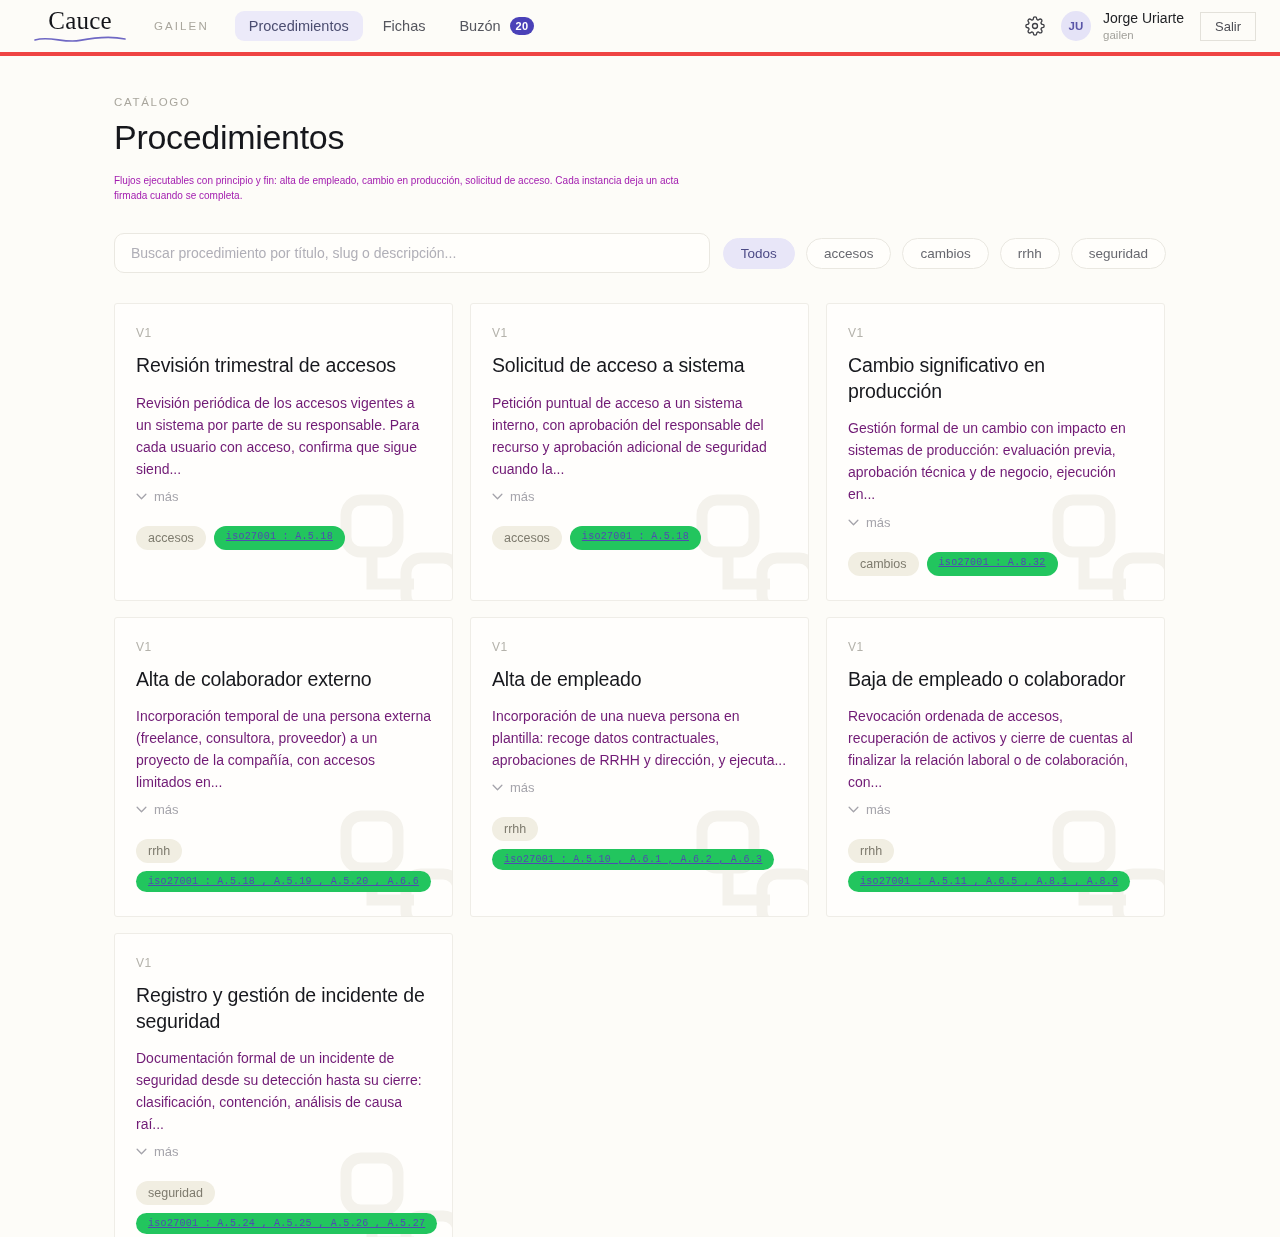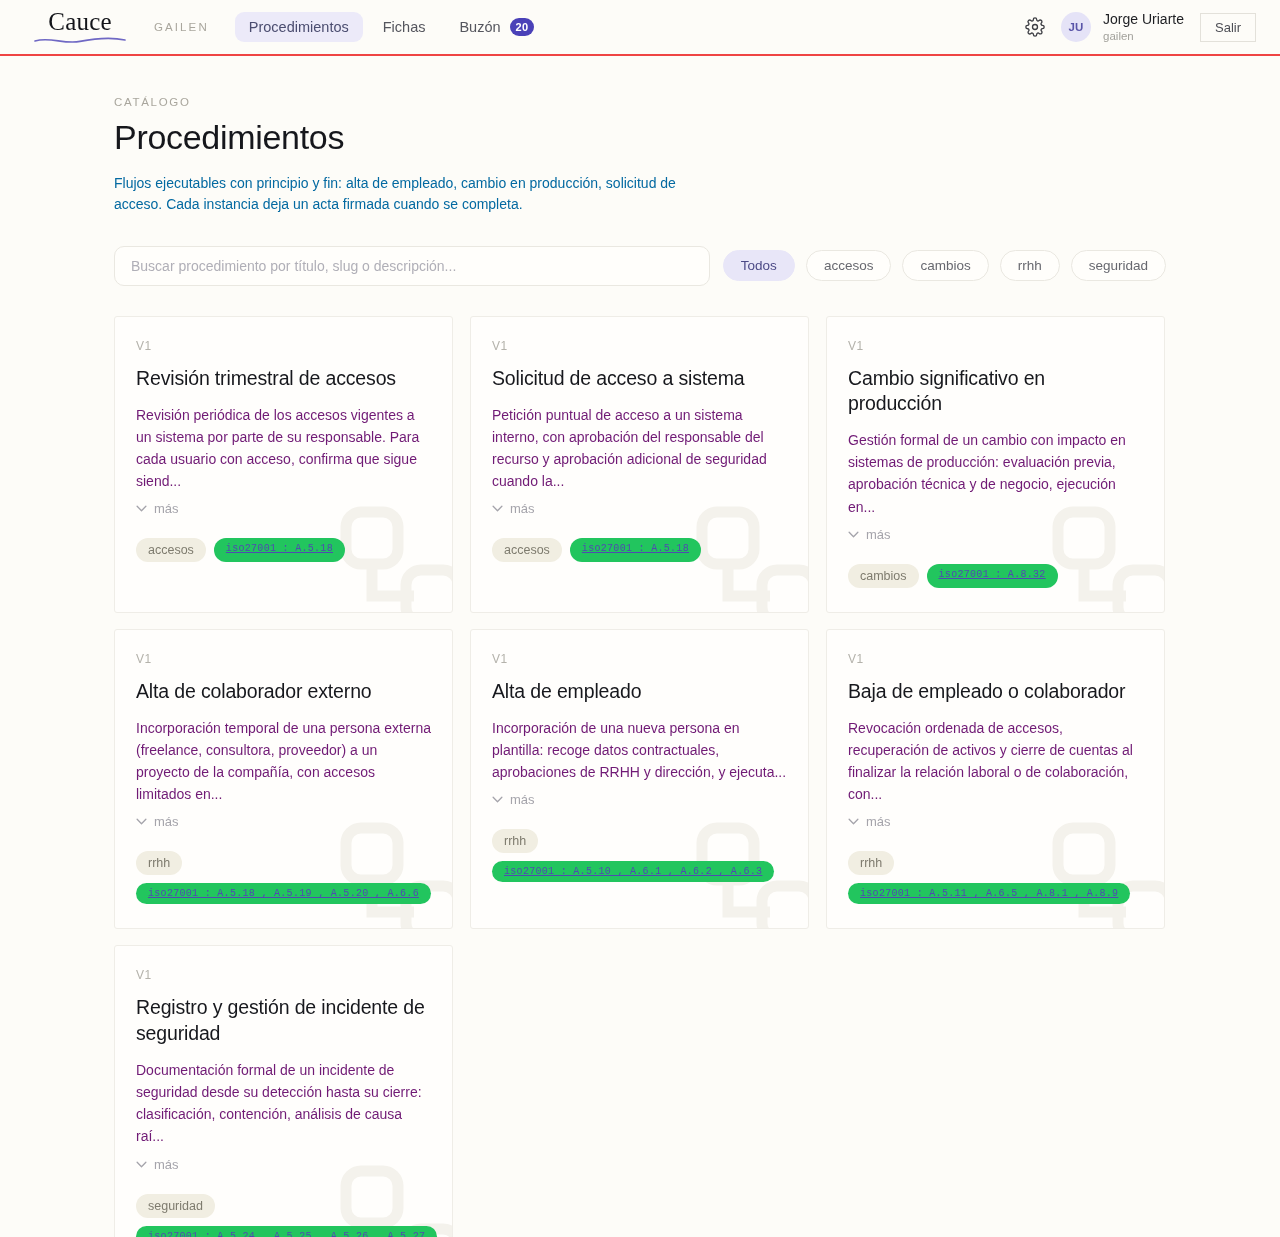--- a/index.html
+++ b/index.html
@@ -9,21 +9,21 @@
     background: #fdfcf8;
     font-family: "Liberation Sans", sans-serif;
     -webkit-font-smoothing: antialiased;
   }
   body { width: 1280px; min-height: 1237px; position: relative; color: #1f2024; }
 
   
   .topbar {
     height: 56px;
     background: #fdfcf8;
-    border-bottom: 2px solid #ef4444;
+    border-bottom: 4px solid #ef4444;
     display: flex; align-items: center;
     padding: 0 24px 0 34px;
     position: relative;
   }
   .brand { display: flex; flex-direction: column; align-items: center; margin-right: 28px; }
   .brand-word {
     font-family: "Liberation Serif", serif;
     font-size: 25px; letter-spacing: .2px; color: #14151a; line-height: 1;
   }
   .brand-wave { display: block; margin-top: 2px; }
@@ -68,21 +68,21 @@
   .page { padding: 40px 114px 0 114px; }
   .eyebrow {
     font-size: 11.5px; letter-spacing: 1.7px; color: #a9a69d;
     text-transform: uppercase; margin-bottom: 10px;
   }
   h1.page-title {
     font-size: 34px; font-weight: normal; color: #16171c;
     margin: 0 0 16px 0; letter-spacing: -.3px;
   }
   .lede {
-    font-size: 14px; line-height: 1.52; color: #0369a1;
+    font-size: 10px; line-height: 1.52; color: #a21caf;
     max-width: 600px; margin: 4px 0 30px 0;
   }
 
   
   .filterbar { display: flex; align-items: center; gap: 13px; margin-bottom: 30px; }
   .search {
     width: 650px; height: 40px;
     border: 1px solid #eae8e1; border-radius: 10px;
     background: #fffefb; padding: 0 16px;
     font-size: 14px; color: #31323a; font-family: inherit;

